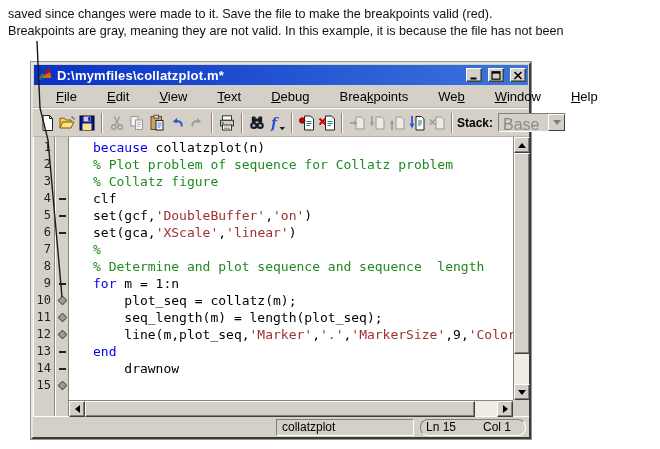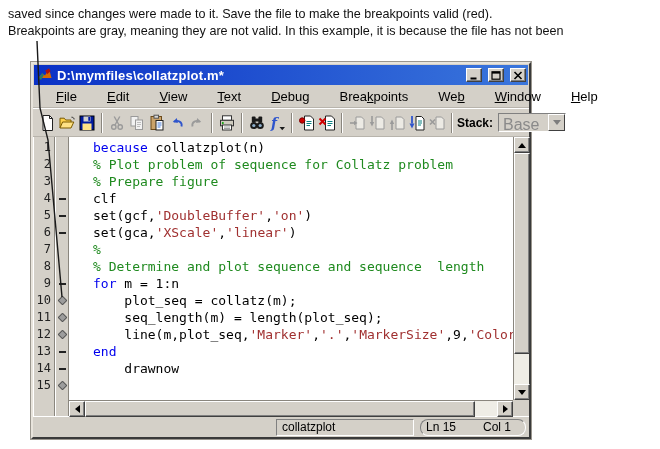--- a/index.html
+++ b/index.html
@@ -368,21 +368,21 @@
         </div>
         <div class="gut-mark">
           <span class="mk-bp"></span>
         </div>
       </div>
     <div class="editor-main">
       <div class="code-row">
         <div class="code-area" id="code-area">
             <div class="code-line"><span class="tok-kw">because</span><span class="tok-pl"> collatzplot(n)</span></div>
             <div class="code-line"><span class="tok-cm">% Plot problem of sequence for Collatz problem</span></div>
-            <div class="code-line"><span class="tok-cm">% Prepare figure</span></div>
+            <div class="code-line"><span class="tok-cm">% Collatz figure</span></div>
             <div class="code-line"><span class="tok-pl">clf</span></div>
             <div class="code-line"><span class="tok-pl">set(gcf,</span><span class="tok-st">'DoubleBuffer'</span><span class="tok-pl">,</span><span class="tok-st">'on'</span><span class="tok-pl">)</span></div>
             <div class="code-line"><span class="tok-pl">set(gca,</span><span class="tok-st">'XScale'</span><span class="tok-pl">,</span><span class="tok-st">'linear'</span><span class="tok-pl">)</span></div>
             <div class="code-line"><span class="tok-cm">%</span></div>
             <div class="code-line"><span class="tok-cm">% Determine and plot sequence and sequence  length</span></div>
             <div class="code-line"><span class="tok-kw">for</span><span class="tok-pl"> m = 1:n</span></div>
             <div class="code-line"><span class="tok-pl">    plot_seq = collatz(m);</span></div>
             <div class="code-line"><span class="tok-pl">    seq_length(m) = length(plot_seq);</span></div>
             <div class="code-line"><span class="tok-pl">    line(m,plot_seq,</span><span class="tok-st">'Marker'</span><span class="tok-pl">,</span><span class="tok-st">'.'</span><span class="tok-pl">,</span><span class="tok-st">'MarkerSize'</span><span class="tok-pl">,9,</span><span class="tok-st">'Color'</span><span class="tok-pl">,</span><span class="tok-st">'blue'</span><span class="tok-pl">)</span></div>
             <div class="code-line"><span class="tok-kw">end</span></div>

